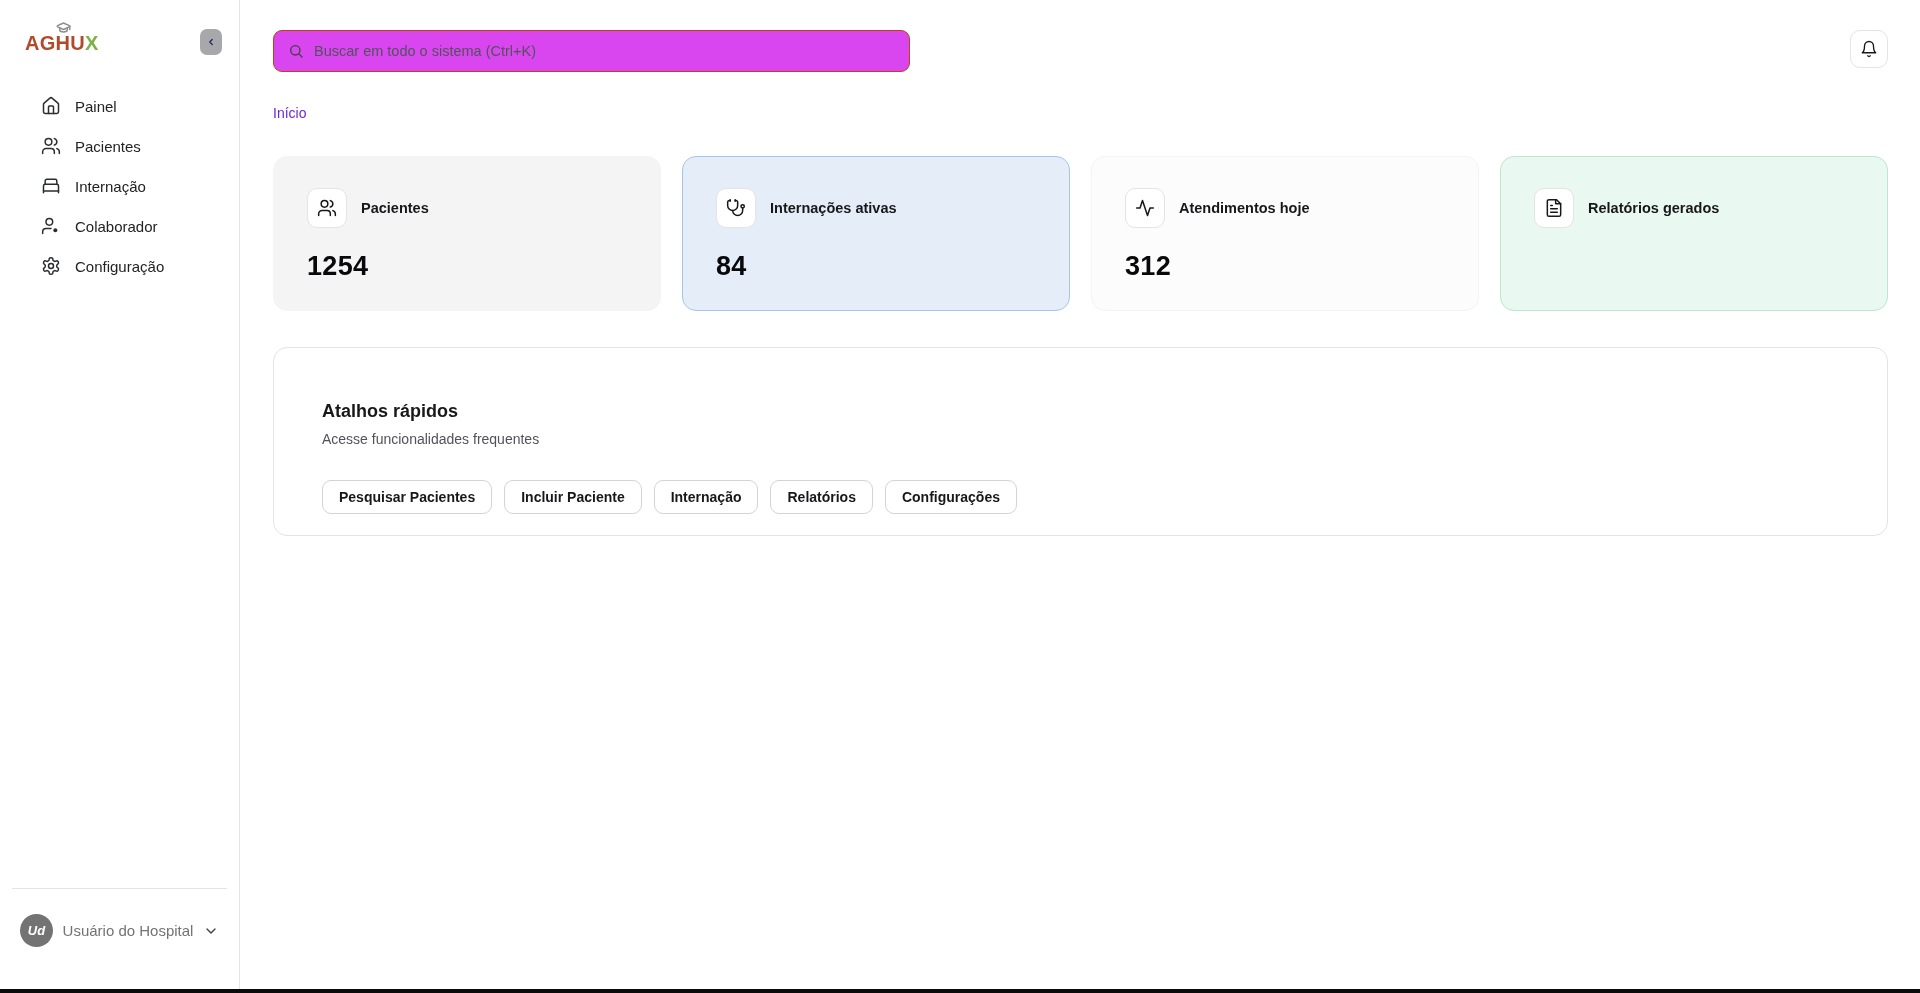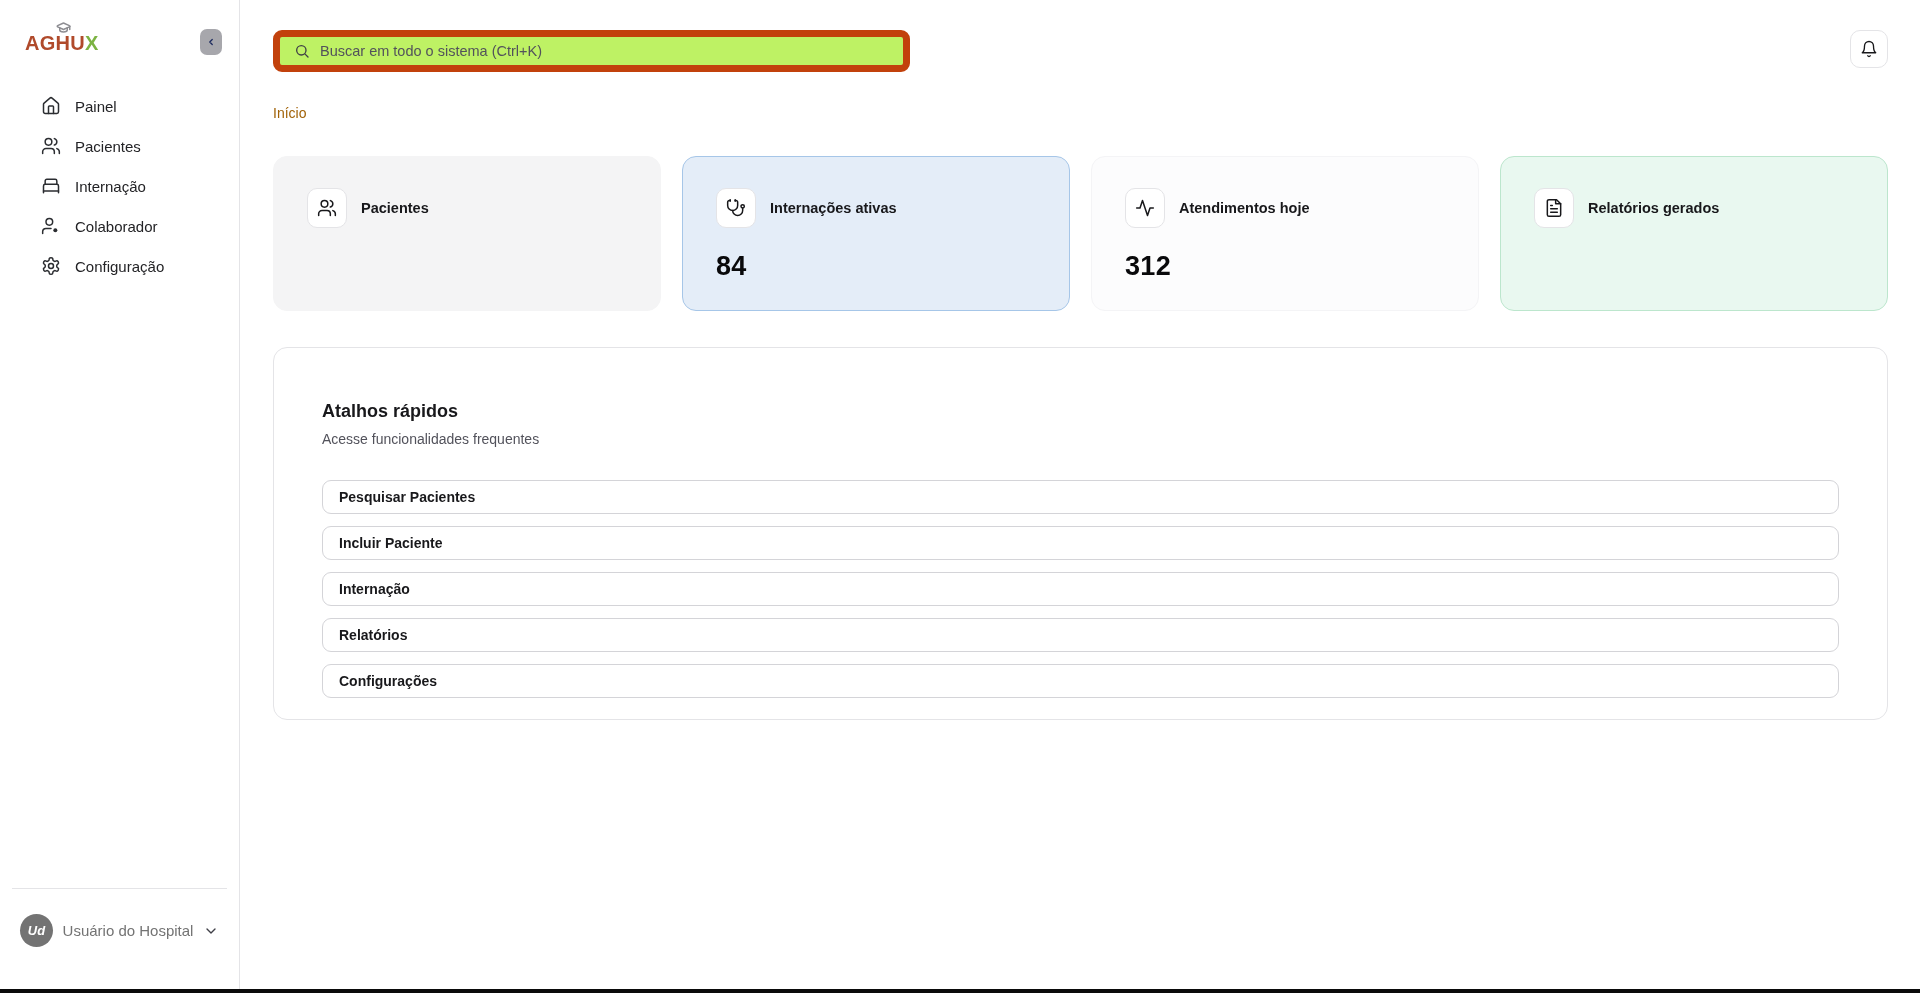--- a/index.html
+++ b/index.html
@@ -46,48 +46,48 @@
     display: grid; place-items: center; flex-shrink: 0;
   }
   .user-name { flex: 1; text-align: center; font-size: 15px; line-height: 1.4; color: #737373; padding: 0 4px; }
   .user-chevron { color: #3f3f46; display: grid; place-items: center; }
 
   
   .main { flex: 1; padding: 30px 32px 0 33px; }
   .topbar { display: flex; justify-content: space-between; align-items: flex-start; }
   .search-box {
     width: 637px; height: 42px;
-    border: 7px solid #c2410c; border-radius: 9px; background: #bef264;
+    border: 1px solid #c2410c; border-radius: 9px; background: #d946ef;
     display: flex; align-items: center; gap: 10px; padding: 0 14px;
   }
   .search-box .icon { color: #3f3f46; display: grid; place-items: center; }
   .search-input { border: none; outline: none; flex: 1; font-size: 14.5px; color: #18181b; background: transparent; font-family: inherit; }
   .search-input::placeholder { color: #52525b; opacity: 1; }
   .bell-btn {
     width: 38px; height: 38px; background: #fff;
     border: 1px solid #e4e4e7; border-radius: 10px;
     display: grid; place-items: center; cursor: pointer; color: #18181b;
   }
-  .breadcrumb { margin-top: 33px; font-size: 14px; color: #a16207; }
+  .breadcrumb { margin-top: 33px; font-size: 14px; color: #6d28d9; }
 
   .stats { display: grid; grid-template-columns: repeat(4, 1fr); gap: 21px; margin-top: 35px; }
   .stat-card { height: 155px; border-radius: 14px; padding: 31px 33px; border: 1px solid transparent; }
   .stat-head { display: flex; align-items: center; gap: 14px; }
   .stat-iconbox {
     width: 40px; height: 40px; background: #fff;
     border: 1px solid #e4e4e7; border-radius: 10px;
     display: grid; place-items: center; color: #18181b;
   }
   .stat-label { font-size: 14.5px; font-weight: 600; color: #18181b; }
   .stat-value { margin-top: 23px; font-size: 27px; font-weight: 700; color: #09090b; letter-spacing: .3px; }
 
   .shortcuts { margin-top: 36px; border: 1px solid #e4e4e7; border-radius: 14px; padding: 53px 48px 21px; background: #fff; }
   .shortcuts-title { font-size: 18px; font-weight: 700; color: #18181b; }
   .shortcuts-sub { margin-top: 9px; font-size: 14px; color: #52525b; }
-  .shortcut-row { display: flex; gap: 12px; margin-top: 33px; flex-direction: column; }
+  .shortcut-row { display: flex; gap: 12px; margin-top: 33px; }
   .shortcut-btn {
     height: 34px; padding: 0 16px; background: #fff;
     border: 1px solid #d4d4d8; border-radius: 9px;
     font-size: 14px; font-weight: 600; color: #18181b;
     display: flex; align-items: center; cursor: pointer; font-family: inherit;
   }
 
   .bottom-bar { position: fixed; left: 0; right: 0; bottom: 0; height: 4px; background: #0a0a0a; }
 
   svg { display: block; }
@@ -216,20 +216,21 @@
               <svg width="20" height="20" viewBox="0 0 24 24" fill="none" stroke="currentColor" stroke-width="1.8" stroke-linecap="round" stroke-linejoin="round">
                   <path d="M16 21v-2a4 4 0 0 0-4-4H6a4 4 0 0 0-4 4v2"></path>
                   <circle cx="9" cy="7" r="4"></circle>
                   <path d="M22 21v-2a4 4 0 0 0-3-3.87"></path>
                   <path d="M16 3.13a4 4 0 0 1 0 7.75"></path>
                 </svg>
             </span>
           </div>
           <div class="stat-label">Pacientes</div>
         </div>
+        <div class="stat-value">1254</div>
       </div>
 
       <div class="stat-card" style="background: rgb(228, 237, 248); border-color: rgb(166, 198, 232);">
         <div class="stat-head">
           <div class="stat-iconbox">
             <span>
               <svg width="20" height="20" viewBox="0 0 24 24" fill="none" stroke="currentColor" stroke-width="1.8" stroke-linecap="round" stroke-linejoin="round">
                   <path d="M11 2v2"></path>
                   <path d="M5 2v2"></path>
                   <path d="M5 3H4a2 2 0 0 0-2 2v4a6 6 0 0 0 12 0V5a2 2 0 0 0-2-2h-1"></path>

